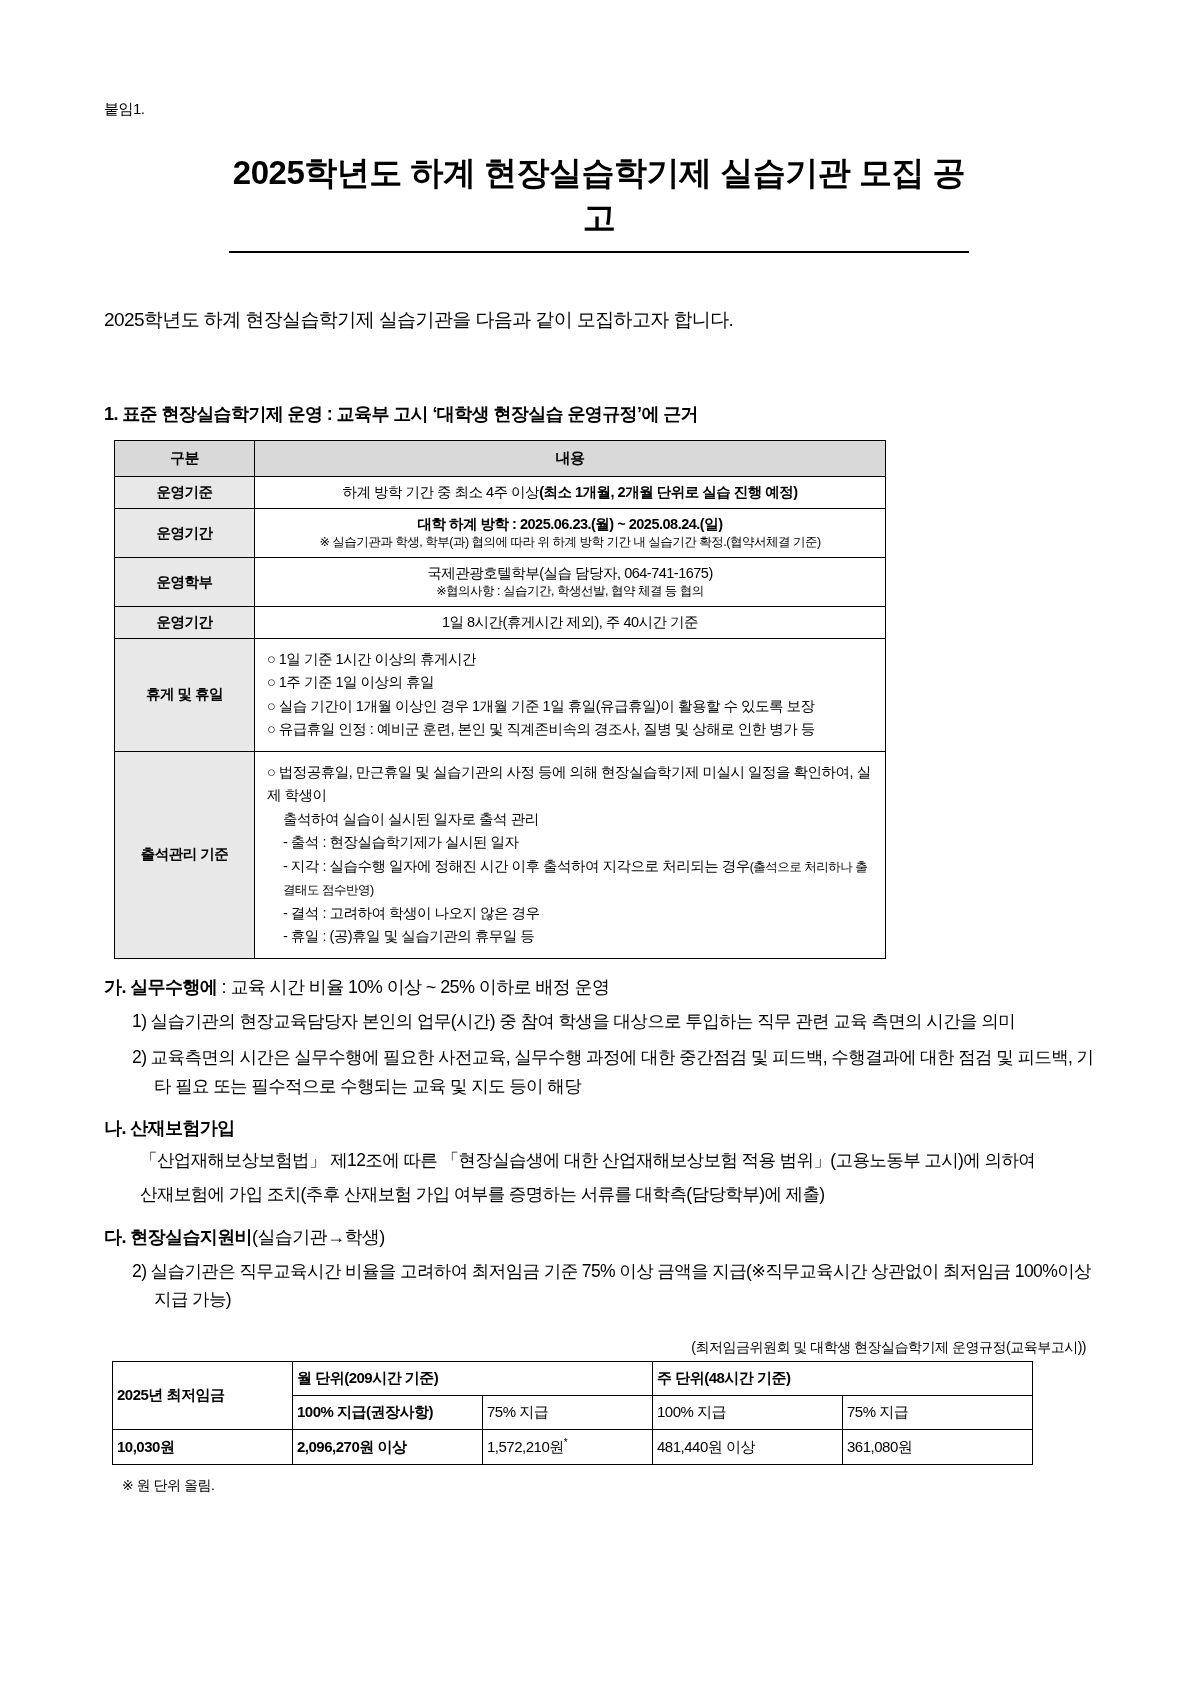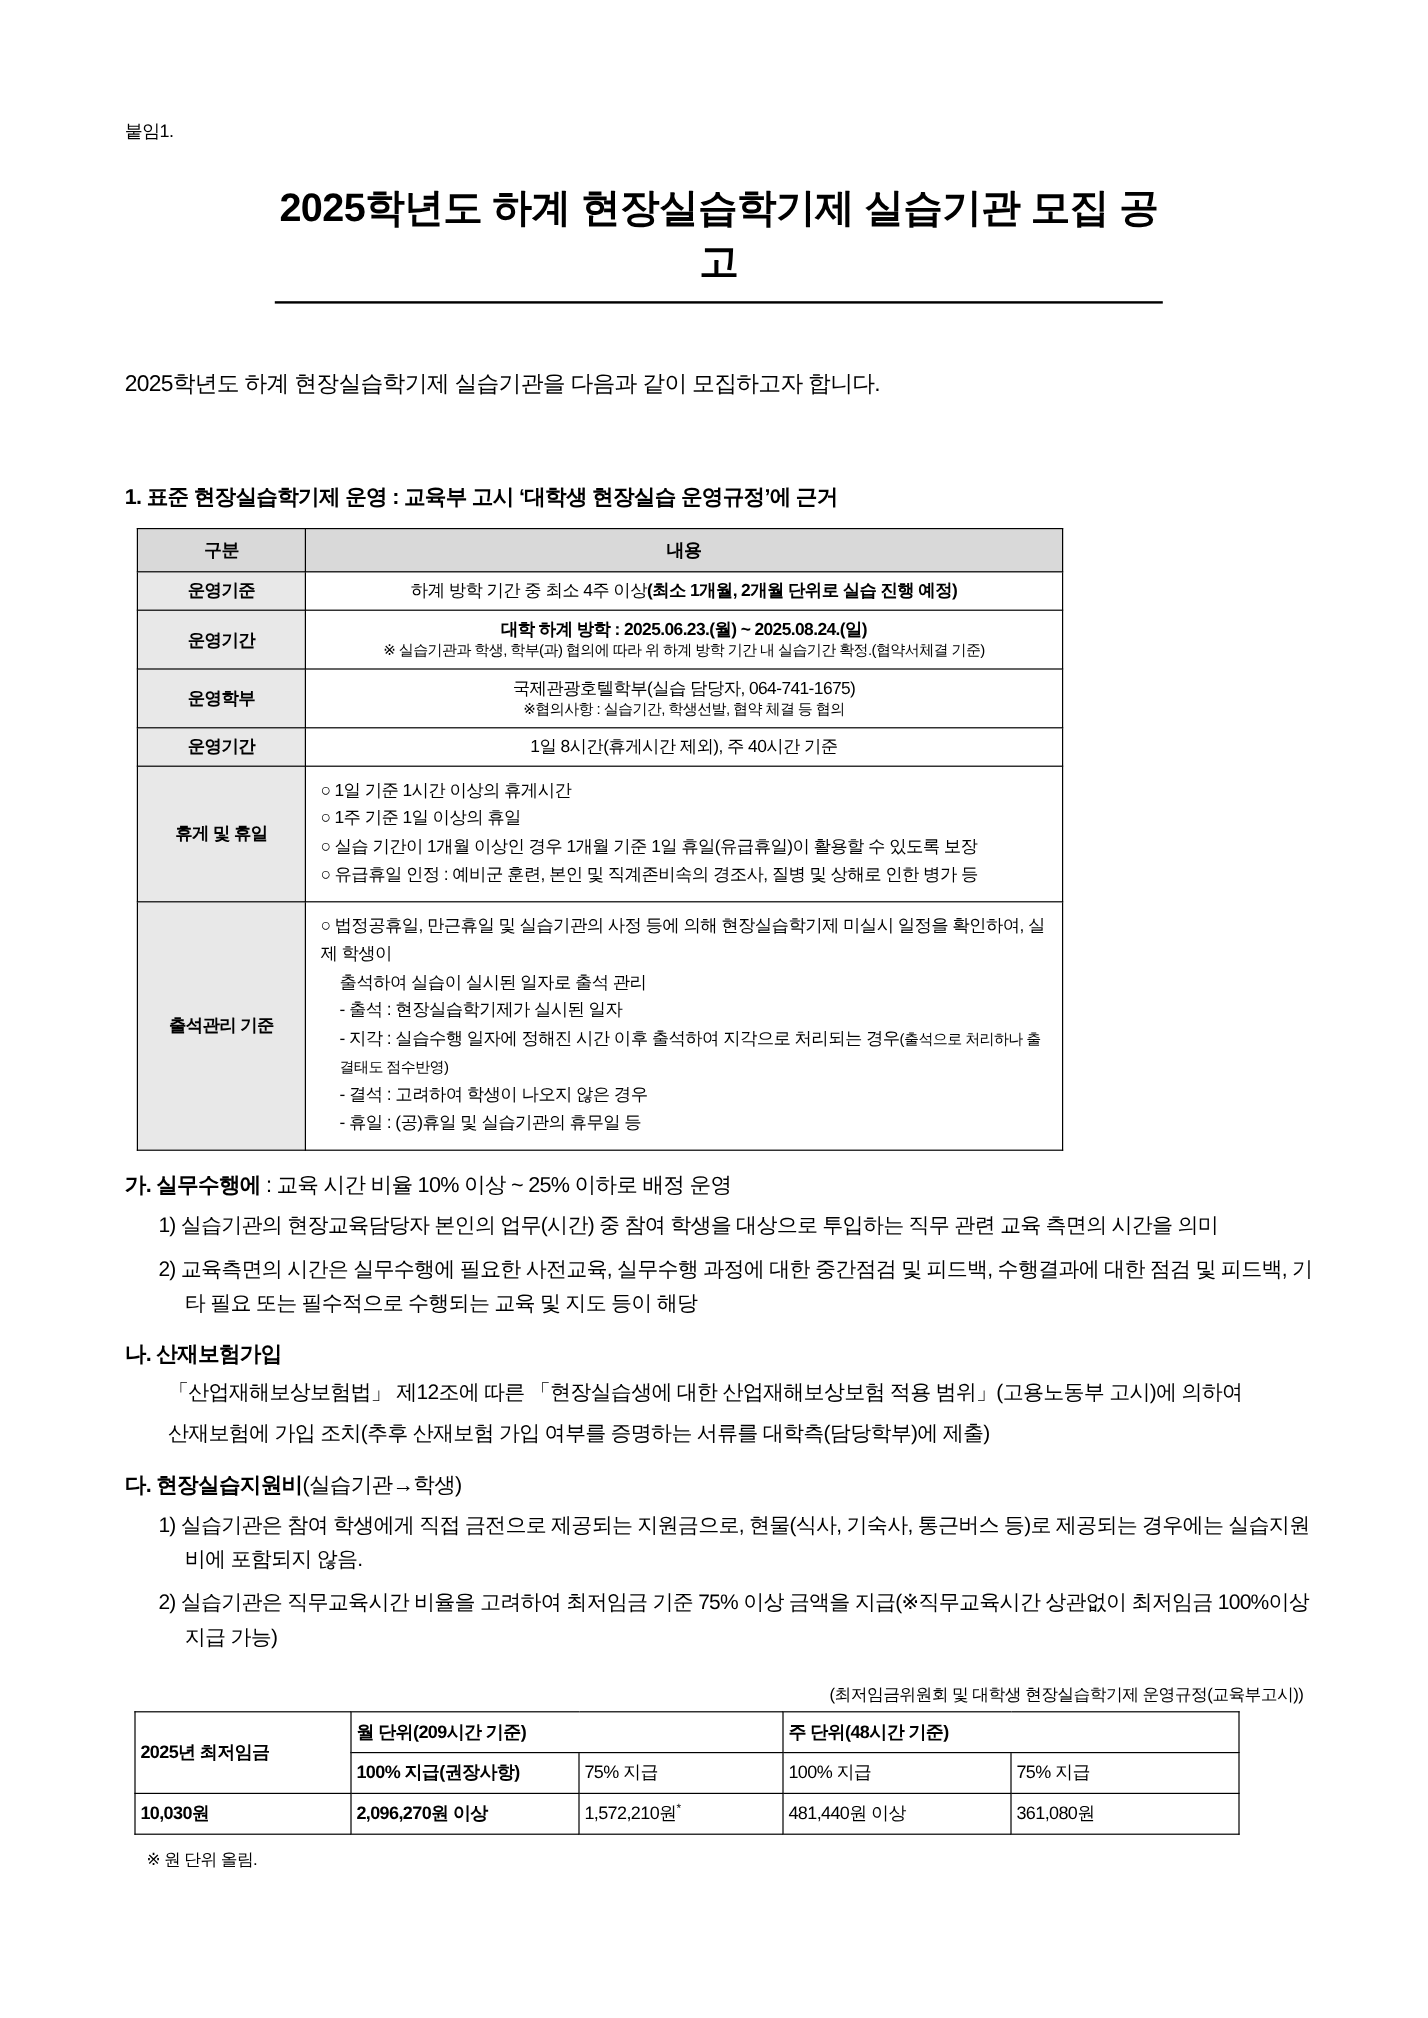--- a/index.html
+++ b/index.html
@@ -233,21 +233,20 @@
 
     <div class="lvl-a">
       <span class="hd">나. 산재보험가입</span>
     </div>
     <div class="lvl-plain">「산업재해보상보험법」 제12조에 따른 「현장실습생에 대한 산업재해보상보험 적용 범위」(고용노동부 고시)에 의하여</div>
     <div class="lvl-plain">산재보험에 가입 조치(추후 산재보험 가입 여부를 증명하는 서류를 대학측(담당학부)에 제출)</div>
 
     <div class="lvl-a">
       <span class="hd">다. 현장실습지원비</span><span>(실습기관→학생)</span>
     </div>
-    <div class="lvl-num">1) 실습기관은 참여 학생에게 직접 금전으로 제공되는 지원금으로, 현물(식사, 기숙사, 통근버스 등)로 제공되는 경우에는 실습지원비에 포함되지 않음.</div>
     <div class="lvl-num">2) 실습기관은 직무교육시간 비율을 고려하여 최저임금 기준 75% 이상 금액을 지급(※직무교육시간 상관없이 최저임금 100%이상 지급 가능)</div>
 
     <div class="note-right">(최저임금위원회 및 대학생 현장실습학기제 운영규정(교육부고시))</div>
 
     <table class="wage-table">
       <colgroup>
         <col style="width:180px">
           <col style="width:190px">
           <col style="width:170px">
           <col style="width:190px">

